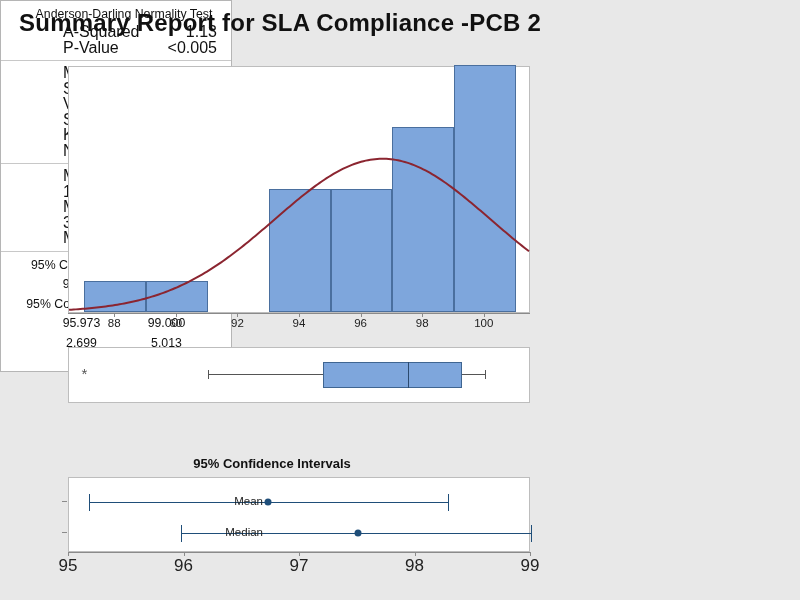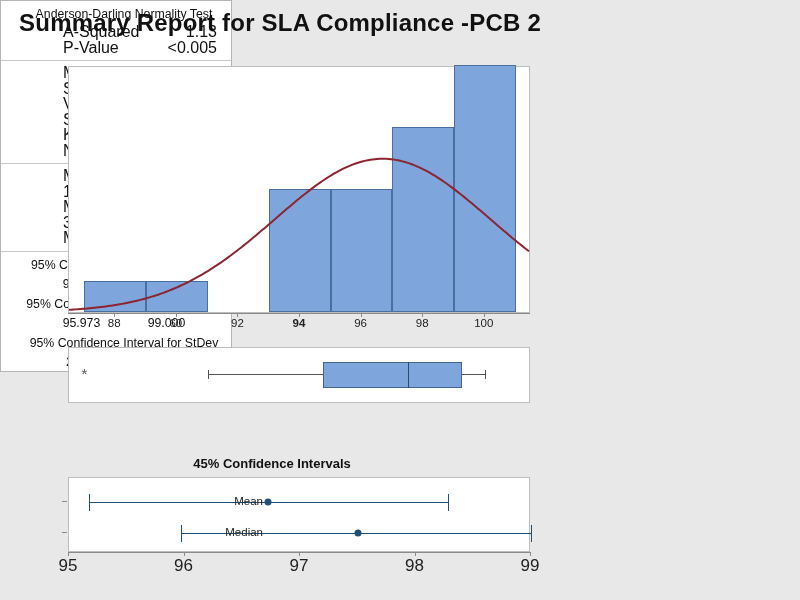--- a/index.html
+++ b/index.html
@@ -137,42 +137,42 @@
   </div>
   <div id="hist-axis">
     <div class="axis-line"></div>
   <div class="tick" style="left: 46.2px;"></div>
       <div class="tick-label" style="left: 46.2px;">88</div>
       <div class="tick" style="left: 107.8px;"></div>
       <div class="tick-label" style="left: 107.8px;">60</div>
       <div class="tick" style="left: 169.4px;"></div>
       <div class="tick-label" style="left: 169.4px;">92</div>
       <div class="tick" style="left: 231px;"></div>
-      <div class="tick-label" style="left: 231px; font-weight: bold;">94</div>
+      <div class="tick-label" style="left: 231px;">94</div>
       <div class="tick" style="left: 292.6px;"></div>
       <div class="tick-label" style="left: 292.6px;">96</div>
       <div class="tick" style="left: 354.2px;"></div>
       <div class="tick-label" style="left: 354.2px;">98</div>
       <div class="tick" style="left: 415.8px;"></div>
       <div class="tick-label" style="left: 415.8px;">100</div>
     </div>
 
   <div class="panel" id="boxplot-panel">
     <div class="bp-inner" id="boxplot-inner">
         <div class="bp-whisker-line" style="left: 138.6px; width: 115.5px;"></div>
         <div class="bp-whisker-line" style="left: 392.7px; width: 23.1px;"></div>
         <div class="bp-cap" style="left: 138.6px;"></div>
         <div class="bp-cap" style="left: 415.8px;"></div>
         <div class="bp-box" style="left: 254.1px; width: 138.6px;"></div>
         <div class="bp-median" style="left: 338.8px;"></div>
         <div class="bp-outlier" style="left: 15.4px;">*</div>
       </div>
   </div>
 
-  <div id="ci-title">45% Confidence Intervals</div>
+  <div id="ci-title">95% Confidence Intervals</div>
   <div class="panel" id="ci-panel">
     <div class="ci-inner" id="ci-inner">
         <div class="ci-line" style="left: 19.866px; width: 359.205px; top: 24px;"></div>
         <div class="ci-cap" style="left: 19.866px; top: 16px;"></div>
         <div class="ci-cap" style="left: 379.071px; top: 16px;"></div>
         <div class="ci-dot" style="left: 199.469px; top: 24px;"></div>
         <div class="ci-line" style="left: 112.381px; width: 349.618px; top: 55px;"></div>
         <div class="ci-cap" style="left: 112.381px; top: 47px;"></div>
         <div class="ci-cap" style="left: 462px; top: 47px;"></div>
         <div class="ci-dot" style="left: 288.75px; top: 55px;"></div>
@@ -273,21 +273,20 @@
           <div class="stats-heading">95% Confidence Interval for Mean</div>
           <div class="ci-pair">
             <span class="lo">95.172</span>
             <span class="hi">98.282</span>
           </div>
           <div class="stats-heading">95% Confidence Interval for Median</div>
           <div class="ci-pair">
             <span class="lo">95.973</span>
             <span class="hi">99.000</span>
           </div>
-          <div class="stats-heading">95% Confidence Interval for StDev</div>
           <div class="ci-pair">
             <span class="lo">2.699</span>
             <span class="hi">5.013</span>
           </div>
         </div>
     </div>
 
   </div>
 </div>
 

